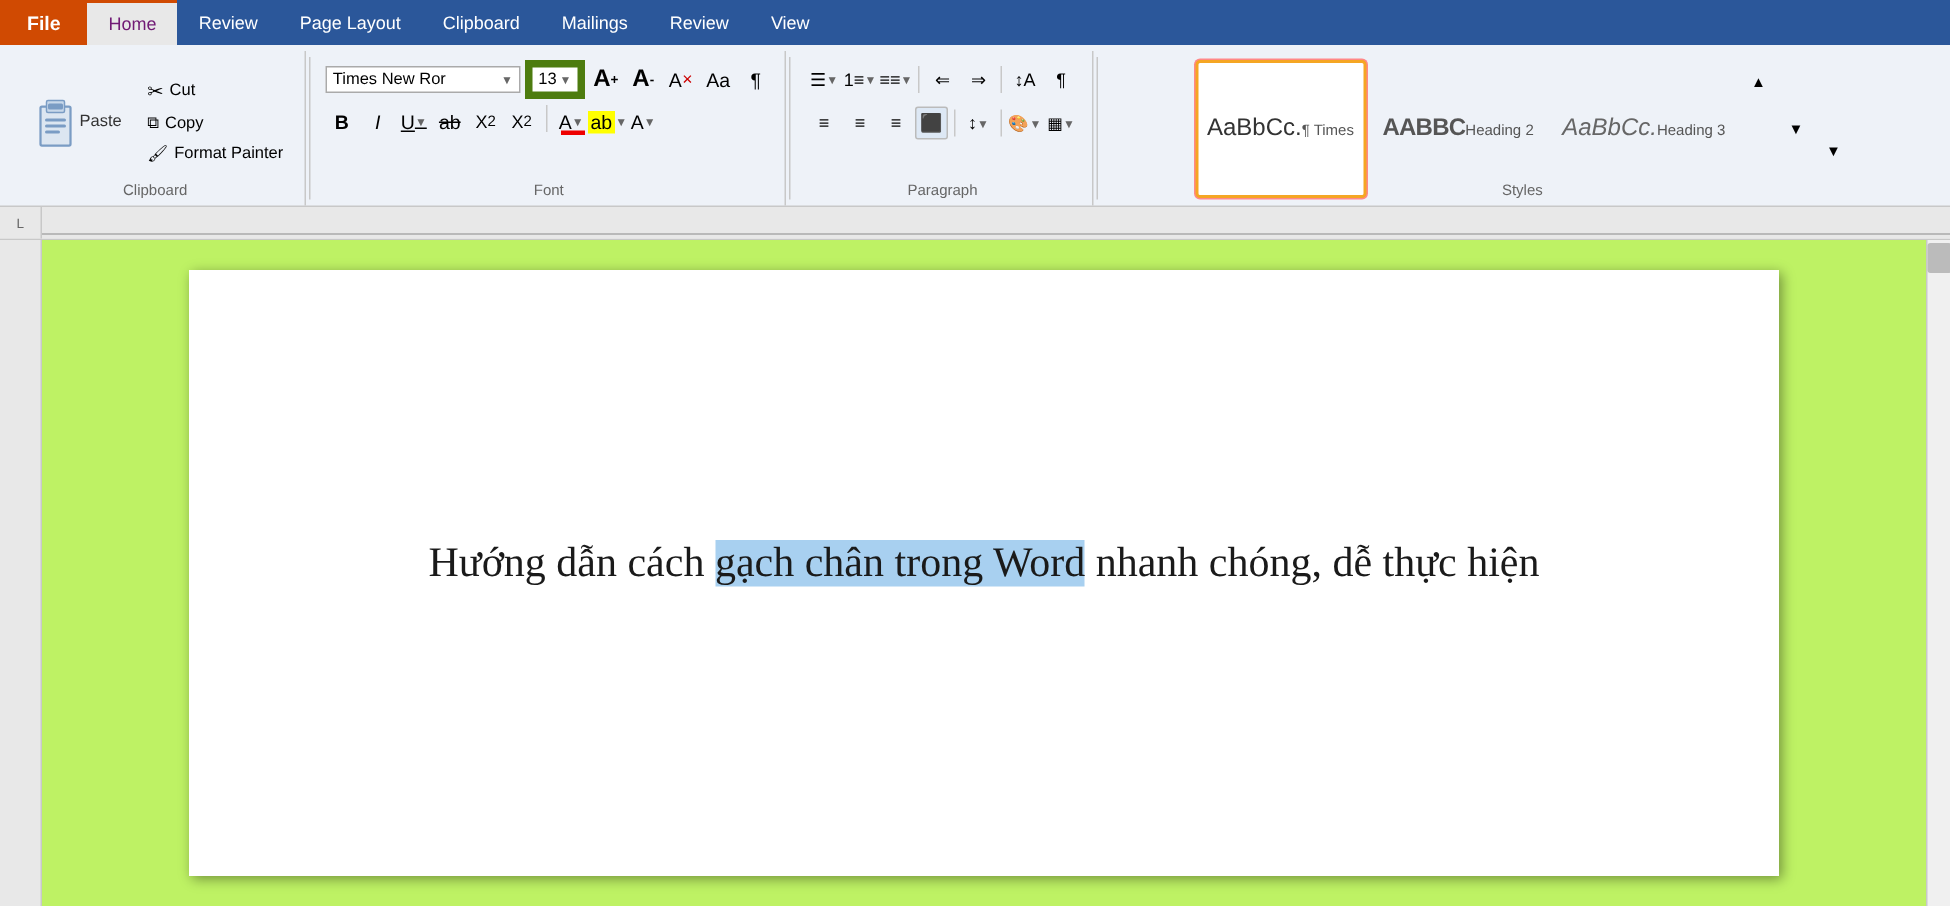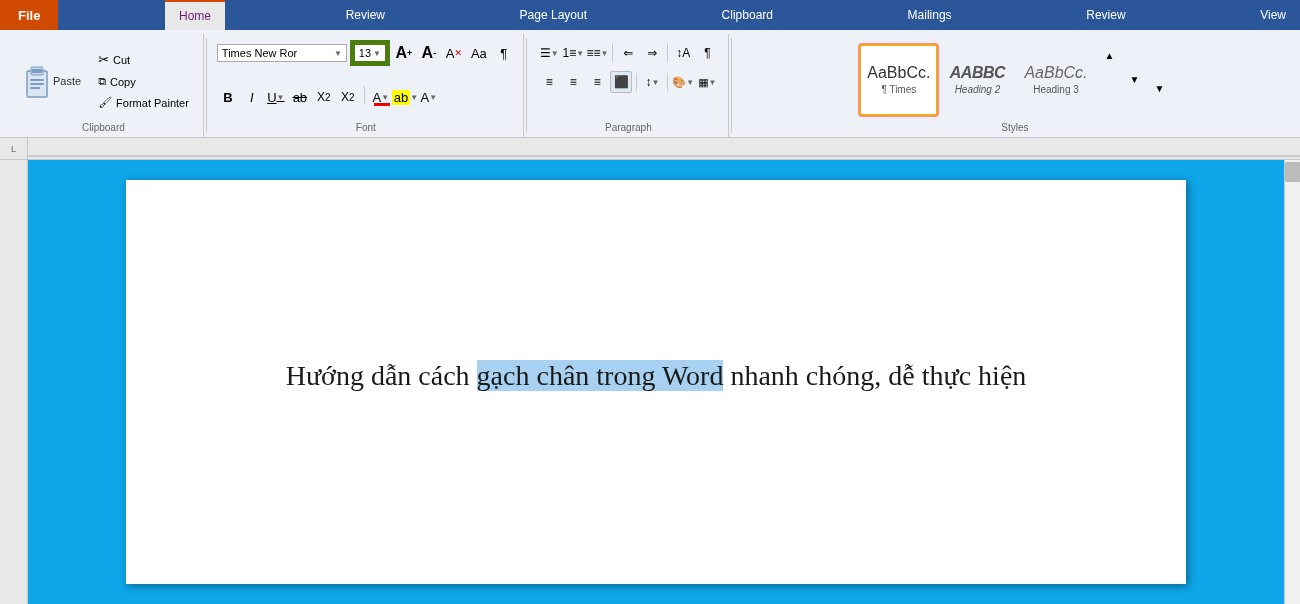--- a/index.html
+++ b/index.html
@@ -4,21 +4,20 @@
   <style>
     * { margin: 0; padding: 0; box-sizing: border-box; }
     body { font-family: 'Segoe UI', Arial, sans-serif; font-size: 12px; background: #f0f0f0; width: 1300px; height: 604px; overflow: hidden; }
 
     
     .tab-bar {
       display: flex;
       align-items: stretch;
       background: #2B579A;
       height: 30px;
-      justify-content: space-between;
     }
     .file-tab {
       background: #D04A02;
       color: white;
       padding: 0 18px;
       display: flex;
       align-items: center;
       font-size: 13px;
       font-weight: bold;
       cursor: pointer;
@@ -179,29 +178,29 @@
     }
 
     
     .styles-group .ribbon-group-content {
       flex-direction: row;
       align-items: center;
       gap: 2px;
     }
     .style-btn {
       display: flex;
-      flex-direction: column;
+      flex-direction: row;
       align-items: center;
       justify-content: center;
       padding: 4px 6px;
       cursor: pointer;
       border: 2px solid transparent;
       border-radius: 3px;
       min-width: 68px;
-      height: 72px;
+      height: 92px;
     }
     .style-btn.active {
       border-color: #FAA;
       background: #fff;
       box-shadow: 0 0 0 1px #f88;
     }
     .style-preview { font-size: 18px; }
     .style-label { font-size: 10px; color: #555; margin-top: 2px; }
 
     
@@ -230,21 +229,21 @@
       flex: 1;
       height: 22px;
       position: relative;
       background: linear-gradient(to bottom, #E8E8E8 0%, #E8E8E8 100%);
     }
 
     
     .doc-area {
       display: flex;
       flex: 1;
-      background: #0ea5e9;
+      background: #bef264;
       overflow: hidden;
     }
     .left-ruler {
       width: 28px;
       background: #E8E8E8;
       border-right: 1px solid #c8c8c8;
       flex-shrink: 0;
     }
     .page-container {
       flex: 1;
@@ -343,21 +342,21 @@
           <span>Format Painter</span>
         </div>
       </div>
     </div>
     <div class="ribbon-group-label">Clipboard</div>
   </div>
 
   <div class="divider-v"></div>
 
   <div class="ribbon-group font-group" style="padding-bottom:18px; min-width:260px;">
-    <div class="ribbon-group-content" style="flex-direction:column; gap:20px; margin-top:2px;">
+    <div class="ribbon-group-content" style="flex-direction:column; gap:4px; margin-top:2px;">
 
       <div class="font-row">
         <div class="font-name-box">
           <span>Times New Ror</span>
           <span class="dd-arrow">▼</span>
         </div>
         <div class="font-size-box">
           <span>13</span>
           <span class="dd-arrow">▼</span>
         </div>
@@ -427,21 +426,21 @@
   <div class="ribbon-group styles-group" style="padding-bottom:18px; flex:1;">
     <div class="ribbon-group-content" style="flex-direction:row; gap:3px; margin-top:2px; align-items:center;">
 
       <div class="style-btn active" style="border-color:#f5a623; background:white; min-width:72px;">
         <div class="style-preview" style="font-size:16px; color:#333;">AaBbCc.</div>
         <div class="style-label">¶ Times</div>
       </div>
 
 
 
-      <div class="style-btn" style="min-width:72px;font-style:italic;">
+      <div class="style-btn" style="min-width:72px;">
         <div class="style-preview" style="font-size:16px; font-weight:bold; letter-spacing:-0.5px; color:#555;">AABBC</div>
         <div class="style-label">Heading 2</div>
       </div>
 
       <div class="style-btn" style="min-width:72px;">
         <div class="style-preview" style="font-size:16px; font-style:italic; color:#666;">AaBbCc.</div>
         <div class="style-label">Heading 3</div>
       </div>
       <div class="icon-btn" style="font-size:10px; align-self:flex-start; margin-top:4px;">▲</div>
       <div class="icon-btn" style="font-size:10px; align-self:center;">▼</div>

